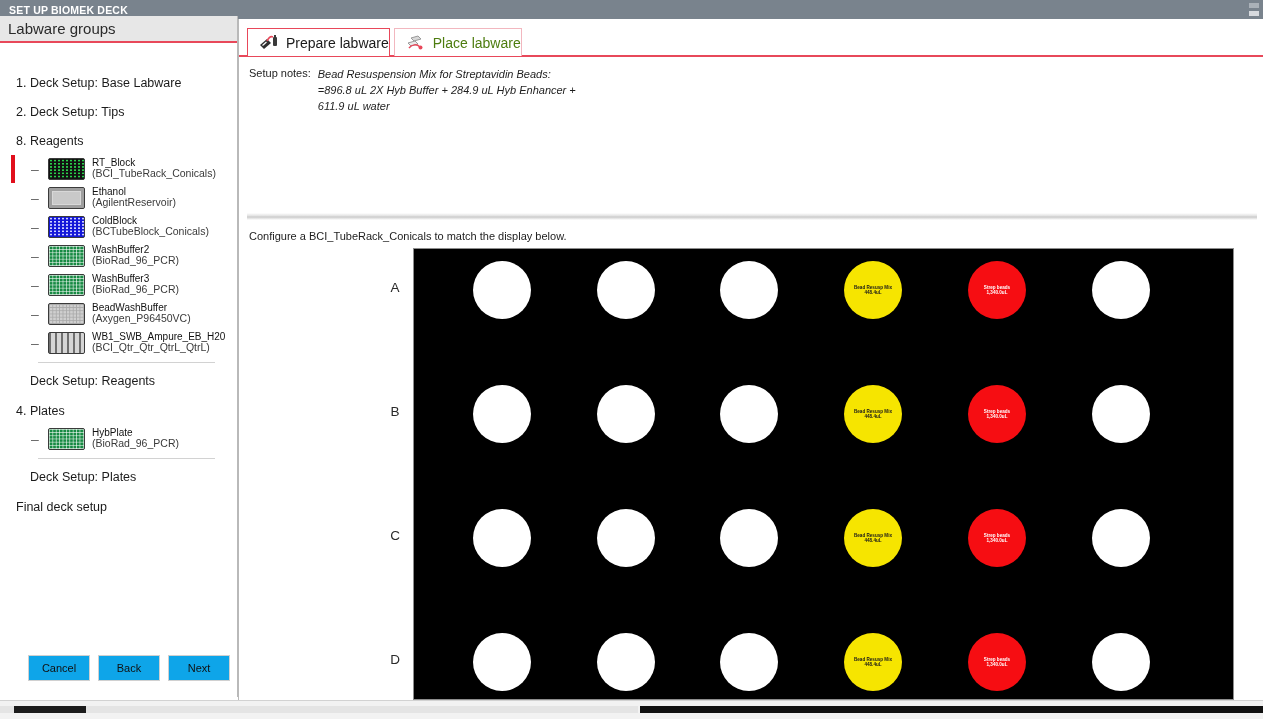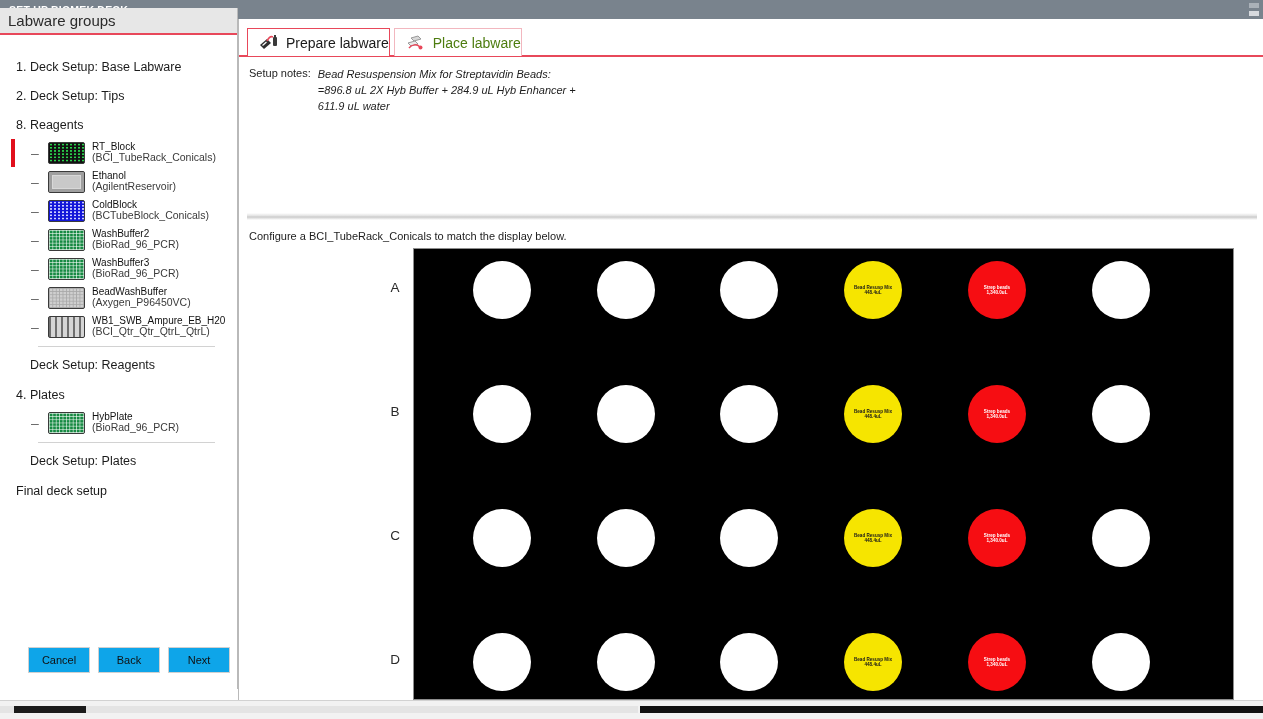--- a/index.html
+++ b/index.html
@@ -20,29 +20,29 @@
   }
   .titlebar-glyph {
     position:absolute; right:4px; top:3px; width:10px; height:13px;
     display:flex; flex-direction:column; justify-content:space-between;
   }
   .titlebar-glyph i { display:block; height:5px; background:#aab1b8; }
   .titlebar-glyph i.b { background:#d7dade; }
 
   
   .sidebar {
-    position:absolute; left:0; top:8px; width:238px; height:681px;
+    position:absolute; left:0; top:16px; width:238px; height:681px;
     background:#ffffff; border-right:1px solid #b9b9b9;
   }
   .sidebar-header {
     height:27px; background:#e7e7e7; border-bottom:2px solid #e8485a;
     display:flex; align-items:center; padding-left:8px;
     font-size:15px; color:#2b2b2b;
   }
-  .sb-body { position:relative; padding-top:16px; }
+  .sb-body { position:relative; padding-top:24px; }
   .group-title {
     font-size:12.5px; color:#1b1b1b; padding:9px 0 6px 16px; font-weight:400;
   }
   .substep {
     font-size:12.5px; color:#1b1b1b; padding:7px 0 7px 30px;
   }
   .lw-list { position:relative; }
   .lw-row {
     display:flex; align-items:center; height:29px; padding-left:31px;
   }

